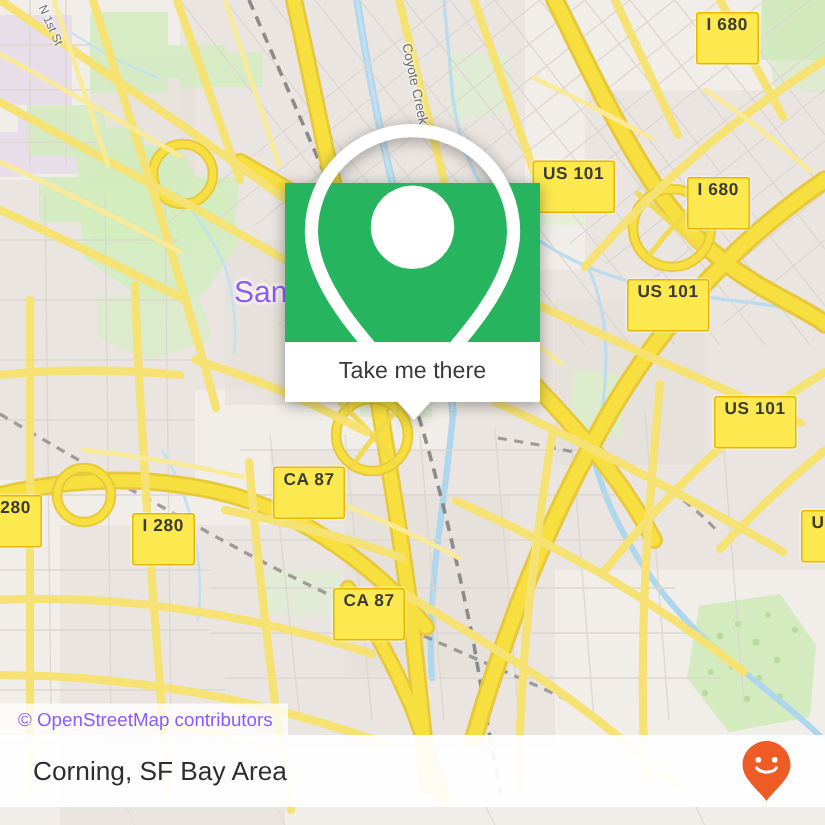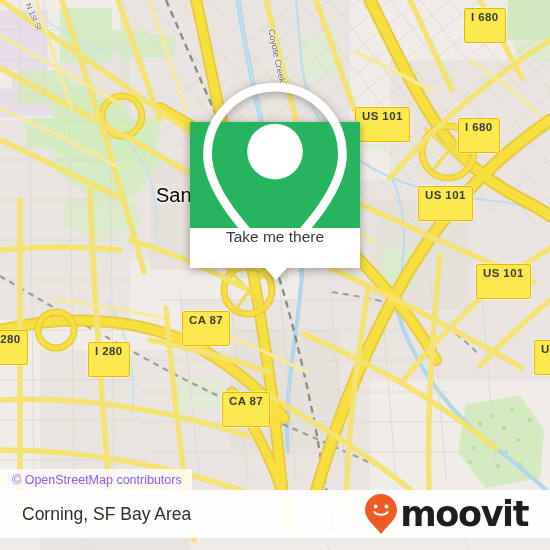--- a/index.html
+++ b/index.html
@@ -35,39 +35,39 @@
   .maplabel{
     position:absolute;
     color:#6b6b6b;
     font-size:9px;
     white-space:nowrap;
     font-family:"Liberation Sans", sans-serif;
     text-shadow:0 0 2px #fff,0 0 2px #fff,0 0 3px #fff;
   }
   .citylabel{
     position:absolute;
-    color:#000000;
+    color:#8b5cf6;
     font-size:20px;
     white-space:nowrap;
     font-family:"Liberation Sans", sans-serif;
     text-shadow:0 0 3px #fff,0 0 3px #fff,0 0 4px #fff;
   }
 
   
   .popup{
     position:absolute;left:190px;top:122px;width:170px;
     filter:drop-shadow(0 2px 5px rgba(0,0,0,.35));
   }
   .popup-top{
     background:#27b45f;height:106px;
     display:flex;align-items:center;justify-content:center;
   }
   .popup-bottom{
     background:#ffffff;height:40px;
-    display:flex;align-items:flex-start;justify-content:center;
+    display:flex;align-items:center;justify-content:center;
   }
   .popup-bottom span{
     color:#3a3a3a;font-size:15.5px;
     font-family:"Liberation Sans", sans-serif;
   }
   .popup-tail{
     position:absolute;left:75px;top:146px;width:0;height:0;
     border-left:11px solid transparent;
     border-right:11px solid transparent;
     border-top:12px solid #ffffff;
@@ -412,17 +412,16 @@
 
   <div class="footer">
     <div class="footer-title">Corning, SF Bay Area</div>
     <div class="brand">
       <svg width="34" height="42" viewBox="0 0 34 42">
         <path d="M17 1 C8.2 1 1 8.2 1 17 C1 26 11 33 17 41 C23 33 33 26 33 17 C33 8.2 25.8 1 17 1 Z" fill="#ef5b25"></path>
         <circle cx="11.5" cy="13.5" r="1.9" fill="#ffffff"></circle>
         <circle cx="22.5" cy="13.5" r="1.9" fill="#ffffff"></circle>
         <path d="M10.5 19 C12.8 22.6 21.2 22.6 23.5 19" stroke="#ffffff" stroke-width="2.1" fill="none" stroke-linecap="round"></path>
       </svg>
-      <span class="brand-word">moovit</span>
     </div>
   </div>
 
 </div>
 
 </body></html>

